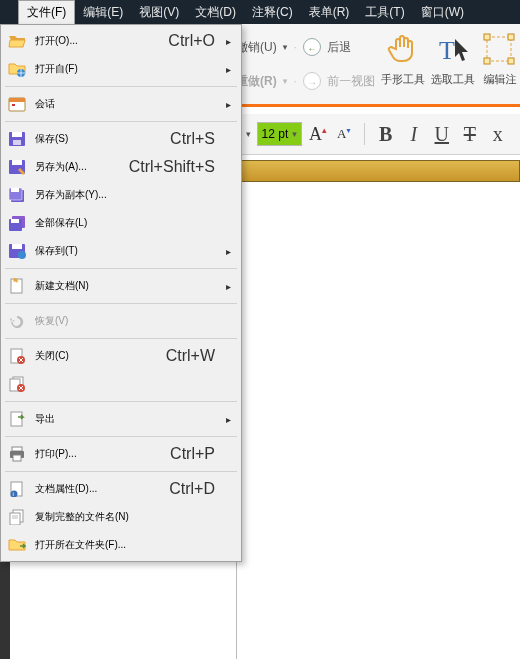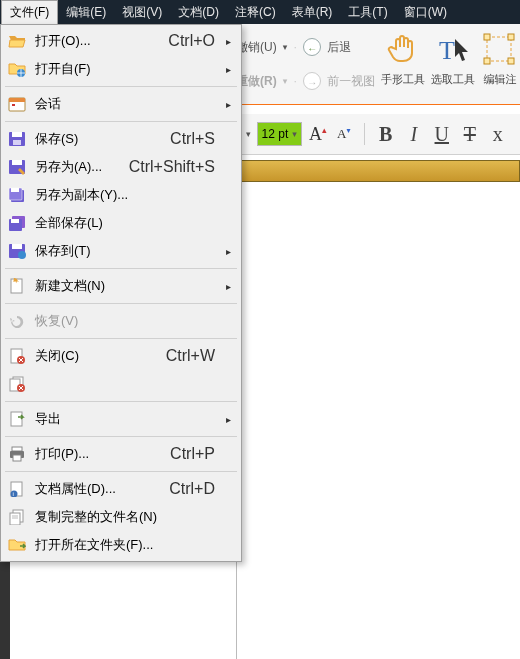--- a/index.html
+++ b/index.html
@@ -1,24 +1,24 @@
 <!DOCTYPE html>
 <html><head>
 <meta charset="utf-8">
 <style>
   html,body{margin:0;padding:0;font-family:"Microsoft YaHei","Segoe UI",sans-serif;font-size:12px;color:#000;background:#fff;}
   #app{position:relative;width:520px;height:659px;overflow:hidden;background:#fff;}
   
   
-  .menubar{height:24px;background:#1a2530;display:flex;align-items:stretch;padding:0 1px;}
+  .menubar{height:24px;background:#1a2530;display:flex;align-items:stretch;padding:0 18px;}
   .menubar-item{padding:0 8px;display:flex;align-items:center;color:#e6e6e6;cursor:default;}
   .menubar-item.active{background:#f0f0f0;color:#000;border:1px solid #a0a0a0;border-bottom:none;}
   
   
-  .ribbon{position:absolute;left:236px;top:24px;right:0;height:80px;background:#f5f5f5;border-bottom:1px solid #f97316;display:flex;}
+  .ribbon{position:absolute;left:236px;top:24px;right:0;height:80px;background:#f5f5f5;border-bottom:3px solid #f97316;display:flex;}
   .ribbon-actions{width:150px;padding-top:6px;}
   .ribbon-row{display:flex;align-items:center;height:34px;gap:6px;font-size:12px;color:#555;}
   .ribbon-arrow{display:inline-flex;width:16px;height:16px;border:1px solid #9aa;border-radius:50%;align-items:center;justify-content:center;color:#5a8a3a;font-size:10px;background:#fff;}
   .ribbon-tools{display:flex;align-items:flex-start;gap:4px;padding-top:4px;}
   .tool{width:46px;text-align:center;font-size:11px;color:#444;}
   .tool-icon{height:44px;display:flex;align-items:center;justify-content:center;}
   
   
   .toolbar2{position:absolute;left:236px;top:114px;right:0;height:40px;background:#f5f5f5;border-bottom:1px solid #d0d0d0;display:flex;align-items:center;gap:6px;padding-left:10px;}
   .combo{height:22px;border:1px solid #b8b8b8;background:#84cc16;display:flex;align-items:center;padding:0 4px;gap:4px;}
@@ -33,21 +33,21 @@
   
   .docstrip{position:absolute;left:236px;top:160px;right:0;height:20px;background:linear-gradient(#e0b84e,#c7962b);border:1px solid #7a6420;}
   .docarea{position:absolute;left:236px;top:184px;right:0;bottom:0;background:#fff;border-left:1px solid #bbb;}
   .doc-left-edge{position:absolute;left:0;top:24px;width:10px;bottom:0;background:#333;}
   
   
   .menu{position:absolute;left:0;top:24px;width:236px;background:#f0f0f0;border:1px solid #a0a0a0;box-shadow:3px 3px 6px rgba(0,0,0,.25);padding:2px 2px;}
   .mi{display:flex;align-items:center;height:28px;padding:0 8px 0 4px;gap:8px;cursor:default;}
   .mi.disabled{color:#9a9a9a;}
   .mi .ic{width:20px;height:20px;display:flex;align-items:center;justify-content:center;flex:none;}
-  .mi .lbl{flex:1;font-size:13px;}
+  .mi .lbl{flex:1;font-size:10px;}
   .mi .sc{font-size:16px;color:#333;white-space:nowrap;}
   .mi .sub{font-size:10px;color:#333;width:8px;text-align:right;}
   .msep{height:1px;background:#d0d0d0;margin:3px 2px;}
   
   
   svg{display:block;}
 </style>
 </head>
 <body>
 <div id="app">

